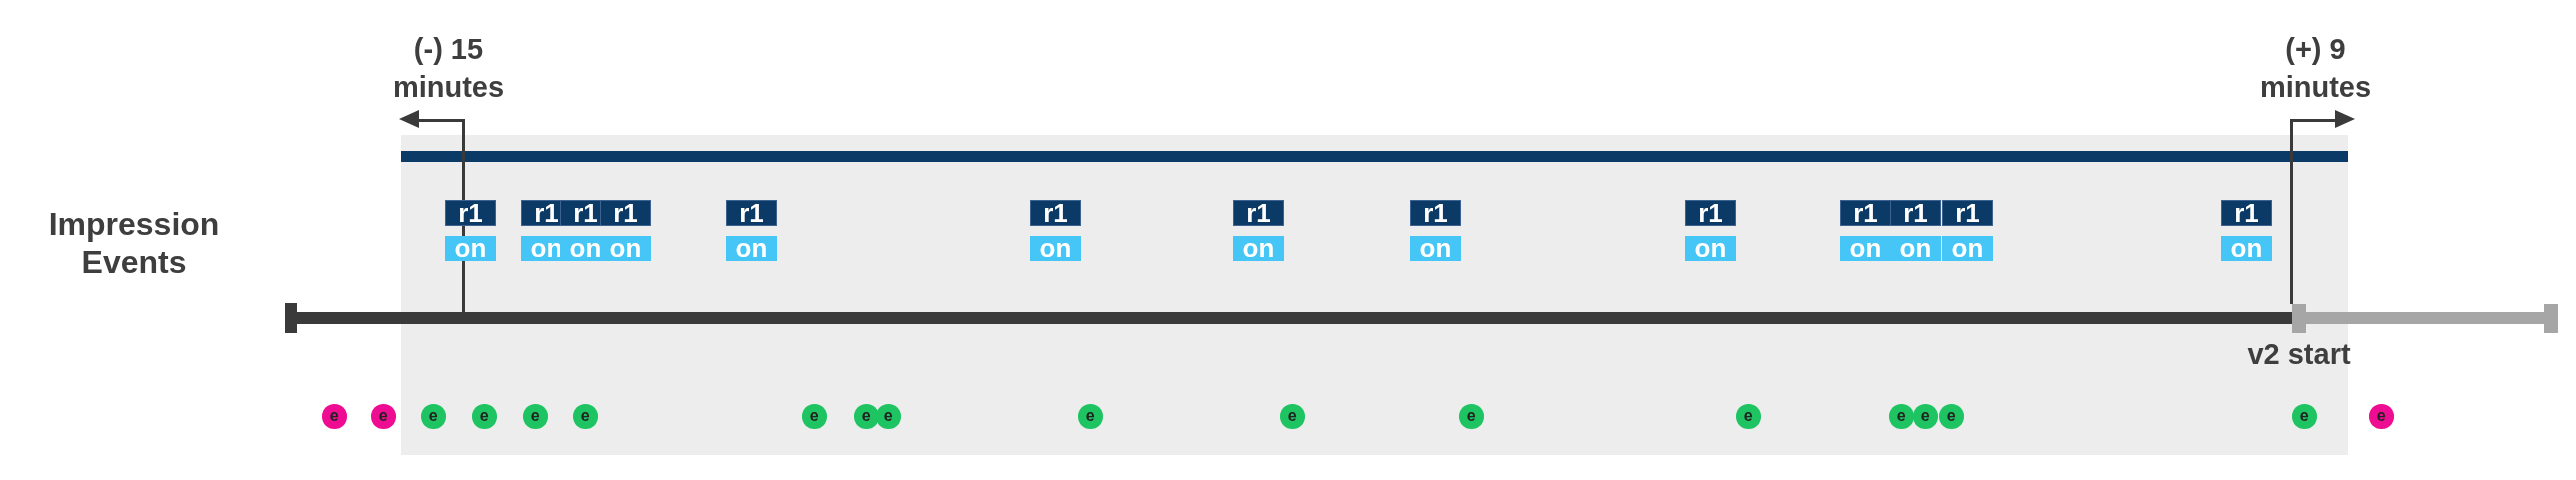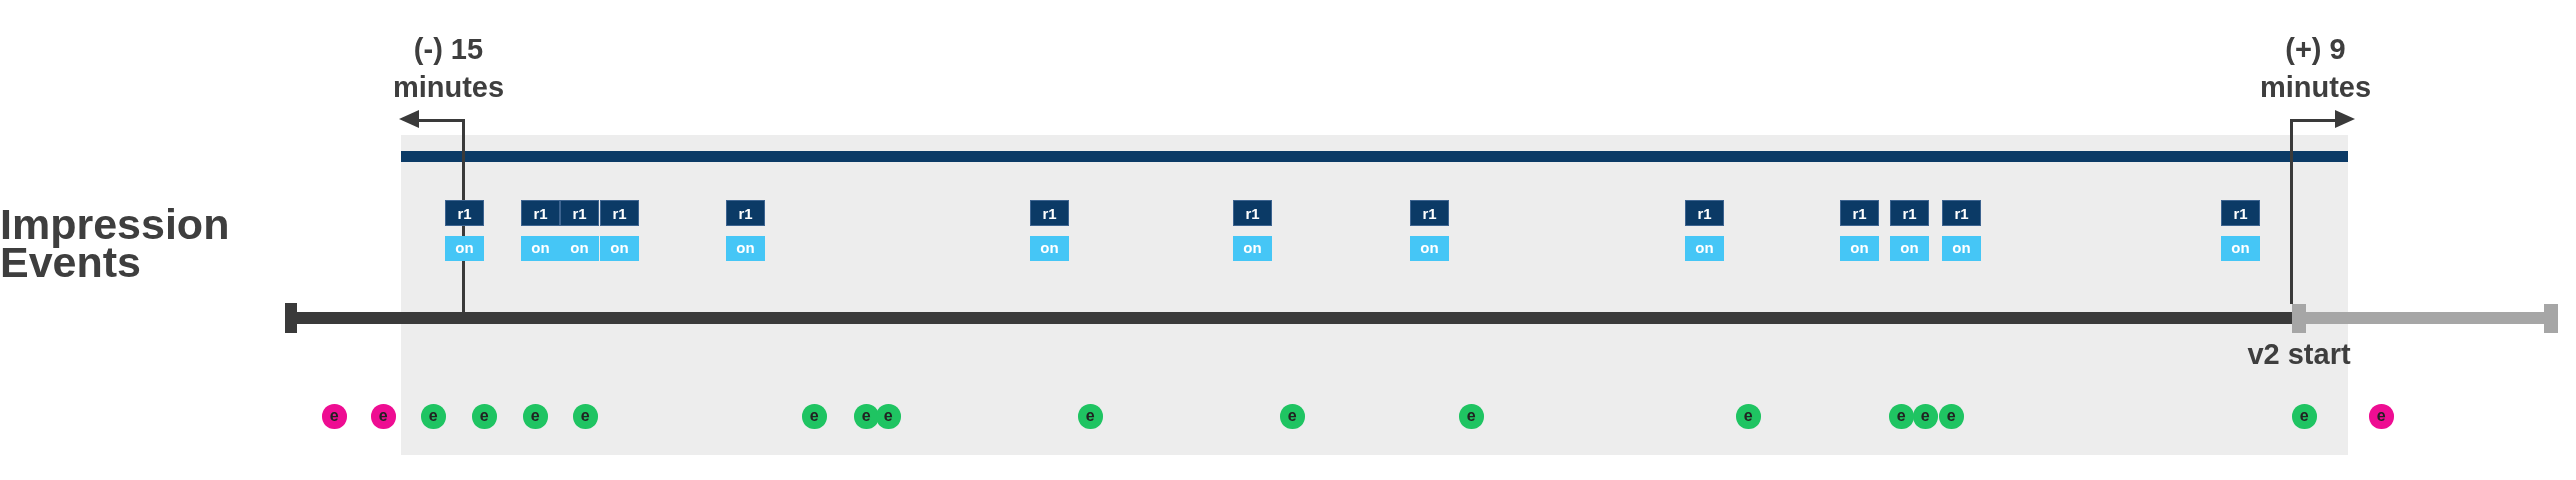--- a/index.html
+++ b/index.html
@@ -22,31 +22,31 @@
   .arrowhead{width:0;height:0;z-index:4;}
   .arrowhead-left{left:399px;top:110px;border-top:9.4px solid transparent;border-bottom:9.4px solid transparent;border-right:20px solid #3a3a3a;}
   .arrowhead-right{left:2335px;top:110px;border-top:9.4px solid transparent;border-bottom:9.4px solid transparent;border-left:20px solid #3a3a3a;}
   
   .tl-dark{left:285px;top:312px;width:2009px;height:12.3px;background:#3a3a3a;z-index:5;}
   .tl-cap-v1{left:285px;top:303px;width:12.3px;height:30px;background:#3a3a3a;z-index:5;}
   .tl-gray{left:2294px;top:312px;width:264px;height:12.3px;background:#a6a6a6;z-index:5;}
   .tl-cap-junction{left:2292px;top:304px;width:14px;height:29px;background:#a6a6a6;z-index:5;}
   .tl-cap-end{left:2544px;top:304px;width:14px;height:29px;background:#a6a6a6;z-index:5;}
   
-  .row-label{left:0;width:268px;text-align:left;font-size:43px;font-weight:600;line-height:38px;z-index:6;}
+  .row-label{left:0;width:268px;text-align:center;font-size:32px;font-weight:600;line-height:38px;z-index:6;}
   .row-label-impression{top:205px;}
   .row-label-external{top:394px;}
   .annotation{width:245px;text-align:center;font-size:29px;font-weight:600;line-height:38px;z-index:6;}
   .annotation-left{left:326px;top:30px;}
   .annotation-right{left:2193px;top:30px;}
   .start-label{width:226px;text-align:center;font-size:29px;font-weight:600;line-height:30px;top:339px;z-index:6;}
   .start-label-v1{left:177px;}
   .start-label-v2{left:2186px;}
   
-  .badge{position:absolute;width:39px;text-align:center;color:#ffffff;font-weight:600;font-size:15px;z-index:7;box-sizing:border-box;}
+  .badge{position:absolute;width:51px;text-align:center;color:#ffffff;font-weight:600;font-size:26px;z-index:7;box-sizing:border-box;}
   .badge-r1{top:200px;height:25.5px;line-height:25.5px;background:#0b3a66;border:0.9px solid #3d6490;}
   .badge-on{top:236px;height:24.5px;line-height:24.5px;background:#45c6f6;}
   .dot{position:absolute;top:404px;width:24.5px;height:24.5px;border-radius:50%;text-align:center;line-height:24.5px;font-size:16px;font-weight:600;color:#222222;z-index:7;}
 </style>
 </head>
 <body>
 
 <div class="canvas">
 
   <div class="abs window-box"></div>

